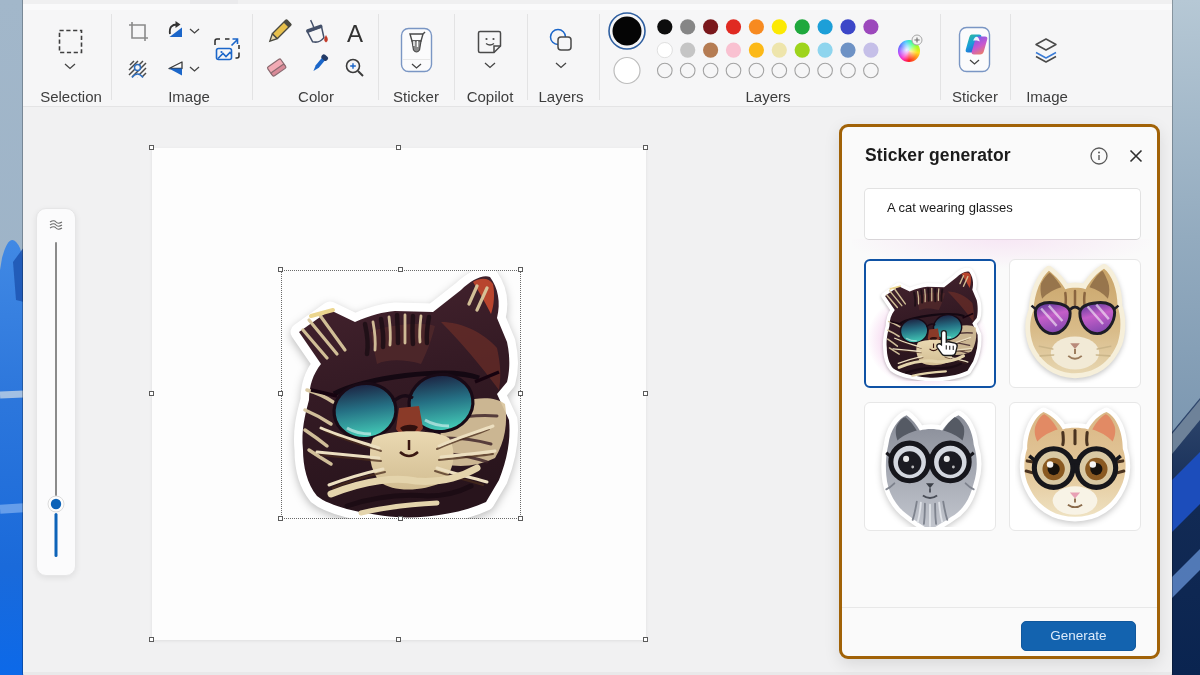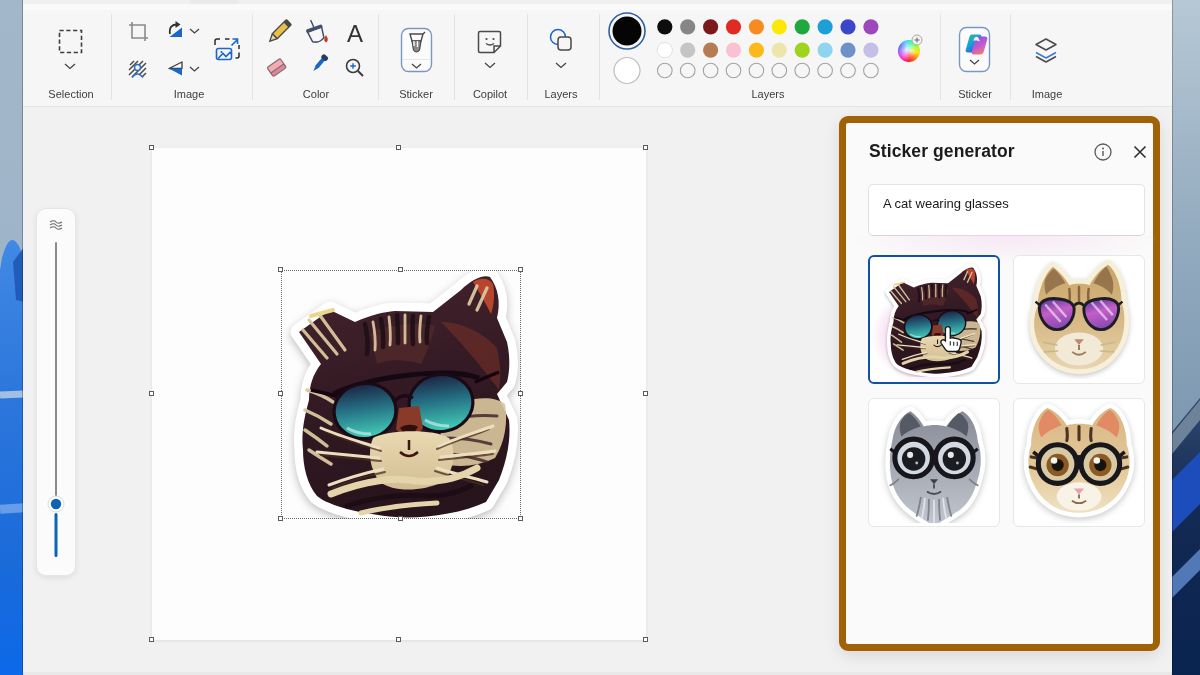--- a/index.html
+++ b/index.html
@@ -6,33 +6,33 @@
 html,body { width:1200px; height:675px; overflow:hidden; font-family:"Liberation Sans", sans-serif; }
 #stage { position:relative; width:1200px; height:675px; background:#5a80c0; overflow:hidden; }
 .abs { position:absolute; }
 
 #appwin { position:absolute; left:23px; top:-10px; width:1149px; height:690px; background:#f1f1f2; border-radius:8px; overflow:hidden; box-shadow:0 0 0 1px rgba(0,0,0,0.25); }
 #botstrip { position:absolute; left:0; top:682px; width:100%; height:8px; background:#e9e9ea; }
 #topstrip { position:absolute; left:0; top:0; width:100%; height:14px; background:#f0f0f1; }
 #topstrip .tab { position:absolute; left:167px; top:6px; width:48px; height:8px; background:#eaeaec; }
 #toolbar { position:absolute; left:0; top:14px; width:100%; height:103px; background:#f6f6f7; border-bottom:1px solid #e4e4e5; }
 .sep { position:absolute; top:10px; width:1px; height:86px; background:#e3e3e4; }
-.tlabel { position:absolute; top:84px; width:120px; text-align:center; font-size:11px; color:#3d3d3d; }
+.tlabel { position:absolute; top:84px; width:120px; text-align:center; font-size:15px; color:#3d3d3d; }
 .chev { stroke:#444; stroke-width:1.3; fill:none; }
 
 #canvas { position:absolute; left:129px; top:158px; width:494px; height:492px; background:#fdfdfd; box-shadow:0 1px 3px rgba(0,0,0,0.08); }
 .handle { position:absolute; width:5px; height:5px; background:#fff; border:1px solid #5c5c5c; }
 
 #stickersel { position:absolute; left:258px; top:280px; width:240px; height:249px; border:1px dotted #6a6a6a; }
 
 #sizeslider { position:absolute; left:13px; top:218px; width:40px; height:368px; background:#fbfbfc; border:1px solid #e6e6e7; border-radius:10px; box-shadow:0 2px 6px rgba(0,0,0,0.08); }
 
-#panel { position:absolute; left:816px; top:126px; width:321px; height:535px; background:#fafafa; border:7px solid #a16207; border-radius:9px; box-shadow:0 5px 16px rgba(0,0,0,0.10); }
+#panel { position:absolute; left:816px; top:134px; width:321px; height:535px; background:#fafafa; border:3px solid #a16207; border-radius:9px; box-shadow:0 5px 16px rgba(0,0,0,0.10); }
 #panel h1 { position:absolute; left:23px; top:18px; font-size:17.5px; font-weight:bold; color:#1b1b1b; letter-spacing:0.1px; }
-#prompt { position:absolute; left:22px; top:61px; width:277px; height:52px; background:#fff; border:1px solid #e2e2e2; border-bottom-color:#d5d5d5; border-radius:5px; font-size:13px; color:#1a1a1a; padding:11px 14px; line-height:16px; }
+#prompt { position:absolute; left:22px; top:61px; width:277px; height:52px; background:#fff; border:1px solid #e2e2e2; border-bottom-color:#d5d5d5; border-radius:5px; font-size:13px; color:#1a1a1a; padding:11px 22px; line-height:16px; }
 .card { position:absolute; width:132px; height:129px; background:#fff; border:1px solid #e7e7e7; border-radius:6px; }
 .card.sel { border:2px solid #0f52a5; }
 #pfooter { position:absolute; left:0; top:480px; width:100%; height:55px; border-top:1px solid #e8e8e8; }
 #genbtn { position:absolute; right:21px; top:13px; width:115px; height:30px; background:#1363af; border:1px solid #11589c; border-radius:5px; color:#dcebfa; font-size:13.5px; text-align:center; line-height:28px; }
 </style>
 </head>
 <body>
 <div id="stage">
 
   <svg class="abs" style="left:0;top:0" width="24" height="675" viewBox="0 0 24 675">
@@ -536,15 +536,18 @@
             <circle cx="44" cy="64" r="6" fill="#17120c"></circle>
             <circle cx="86" cy="64" r="6" fill="#17120c"></circle>
             <circle cx="40.5" cy="59.5" r="3.2" fill="#fff" opacity="0.95"></circle>
             <circle cx="82.5" cy="59.5" r="3.2" fill="#fff" opacity="0.95"></circle>
             <ellipse cx="65" cy="95" rx="22" ry="14" fill="#f8f3e6"></ellipse>
             <path d="M60,87 L70,87 L65,93 Z" fill="#e8a0b4"></path>
             <path d="M65,93 v4 M58,99 q7,5 14,0" stroke="#8a6a4a" stroke-width="1.8" fill="none"></path>
           </g>
         </svg>
       </div>
+      <div id="pfooter">
+          <div id="genbtn">Generate</div>
+        </div>
     </div>
   </div>
 </div>
 
 </body></html>

